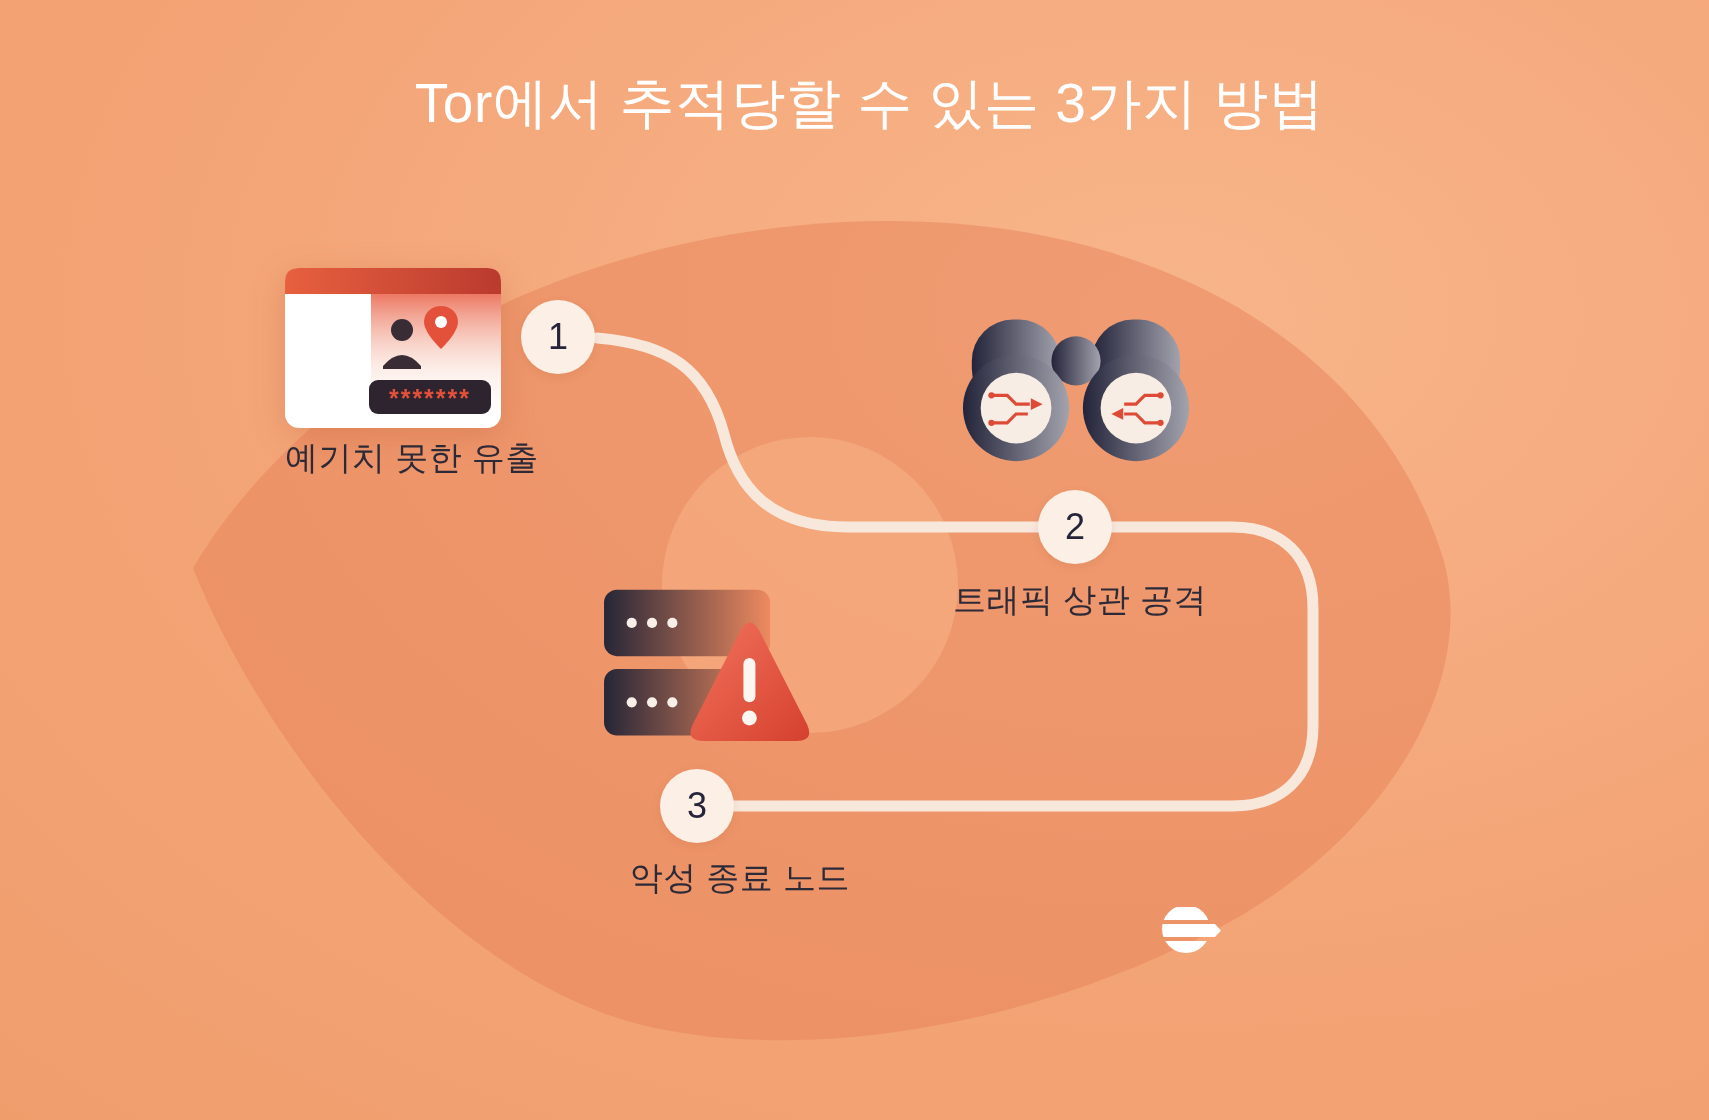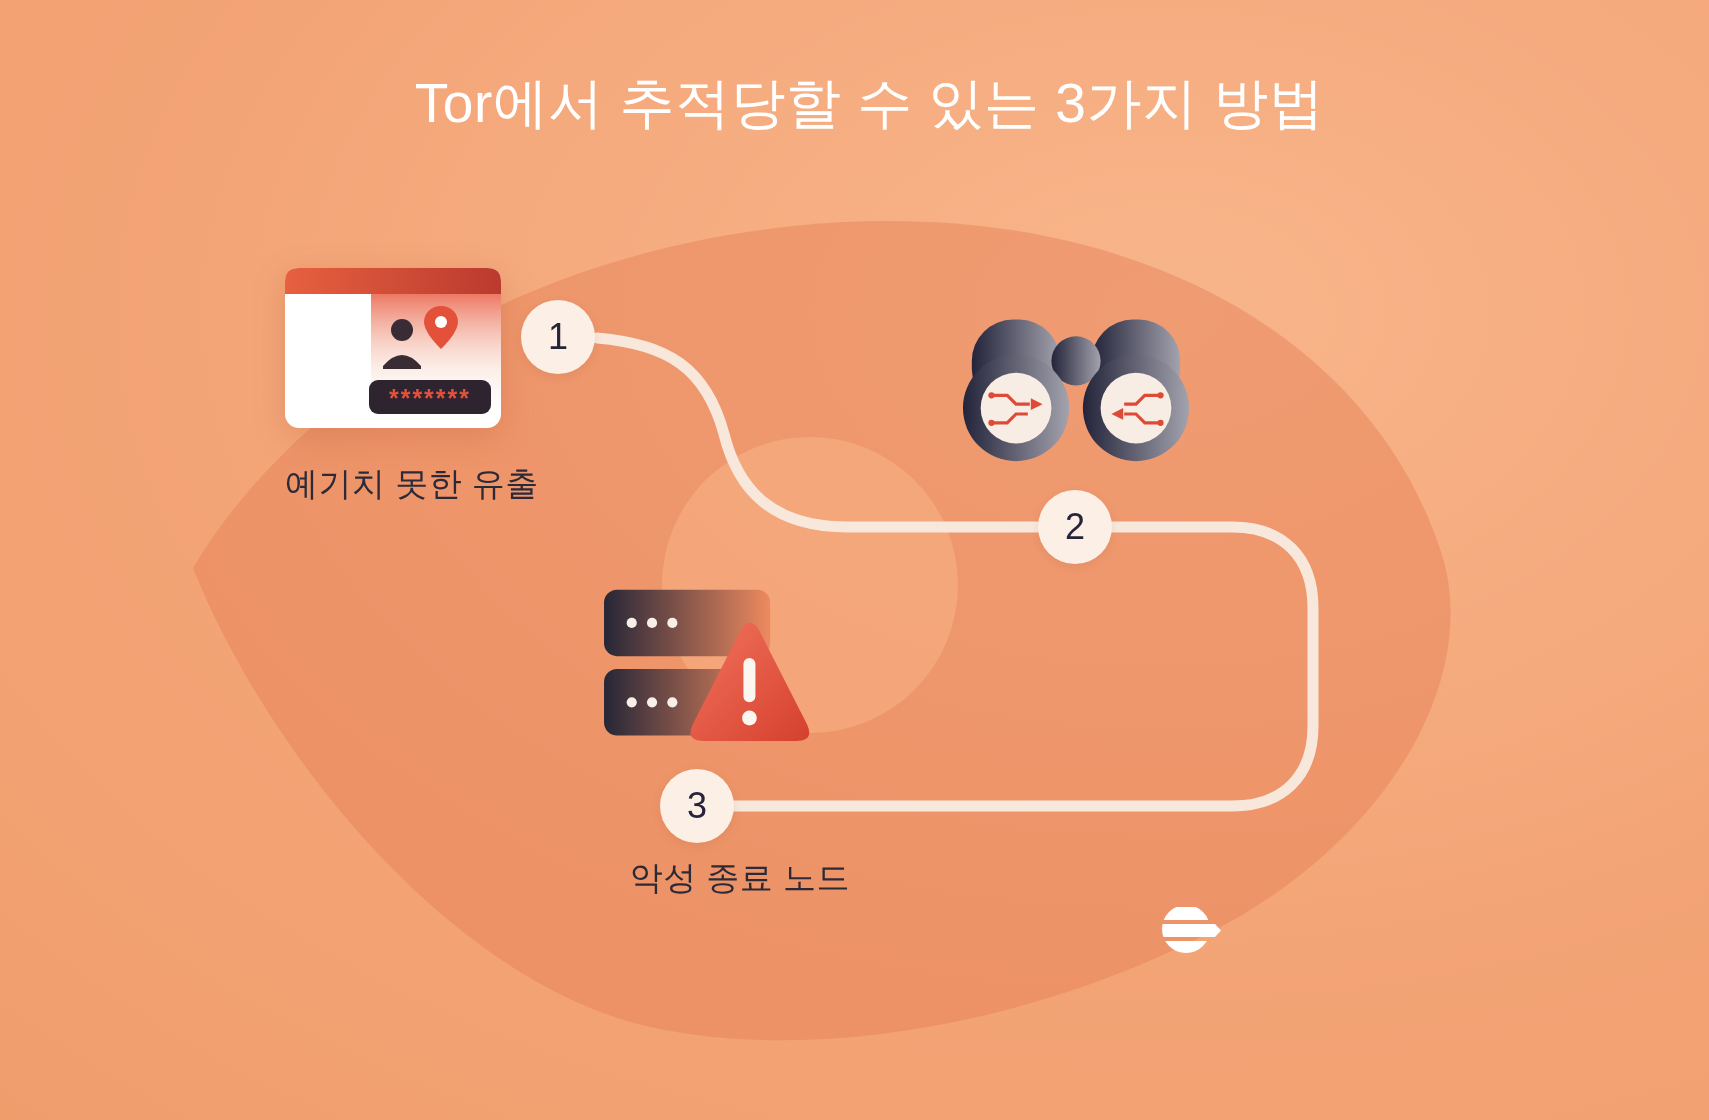--- a/index.html
+++ b/index.html
@@ -21,21 +21,21 @@
     background:#fbefe6;display:flex;align-items:center;justify-content:center;
     font-size:36px;font-weight:500;color:#25243a;
     box-shadow:0 3px 10px rgba(160,70,30,.12);
   }
   .badge1{left:521px;top:300px;}
   .badge2{left:1038px;top:490px;}
   .badge3{left:660px;top:769px;}
   .step-label{
     position:absolute;color:#2d2a38;font-size:33px;font-weight:500;letter-spacing:.5px;
   }
-  .label1{left:285px;top:462px;}
+  .label1{left:285px;top:436px;}
   .label2{left:930px;top:578px;width:300px;text-align:center;}
   .label3{left:550px;top:856px;width:300px;text-align:right;}
   .icon{position:absolute;}
   .icon-browser{left:285px;top:268px;width:216px;height:160px;filter:drop-shadow(0 8px 16px rgba(170,70,35,.22));}
   .icon-binoculars{left:948px;top:298px;width:256px;height:172px;}
   .icon-servers{left:595px;top:586px;width:235px;height:180px;}
   .brand{
     position:absolute;left:1160px;top:898px;
     display:flex;align-items:center;gap:18px;color:#ffffff;
   }
@@ -129,20 +129,21 @@
         <polygon points="84,102 96,108 84,114"></polygon>
         <circle cx="44" cy="99" r="3.2"></circle>
         <circle cx="44" cy="127" r="3.2"></circle>
         <polygon points="178,112 166,118 178,124"></polygon>
         <circle cx="216" cy="99" r="3.2"></circle>
         <circle cx="216" cy="127" r="3.2"></circle>
       </g>
     </svg>
   </div>
   <div class="badge badge2">2</div>
+  <div class="step-label label2">트래픽 상관 공격</div>
 
   <div class="icon icon-servers">
     <svg viewBox="0 0 235 195" width="235" height="180">
       <defs>
         <linearGradient id="gServ" x1="0" y1="0" x2="1" y2="0">
           <stop offset="0" stop-color="#262637"></stop>
           <stop offset="1" stop-color="#ee8a5f"></stop>
         </linearGradient>
         <linearGradient id="gWarn" x1="0" y1="0" x2="1" y2="1">
           <stop offset="0" stop-color="#f2735c"></stop>

